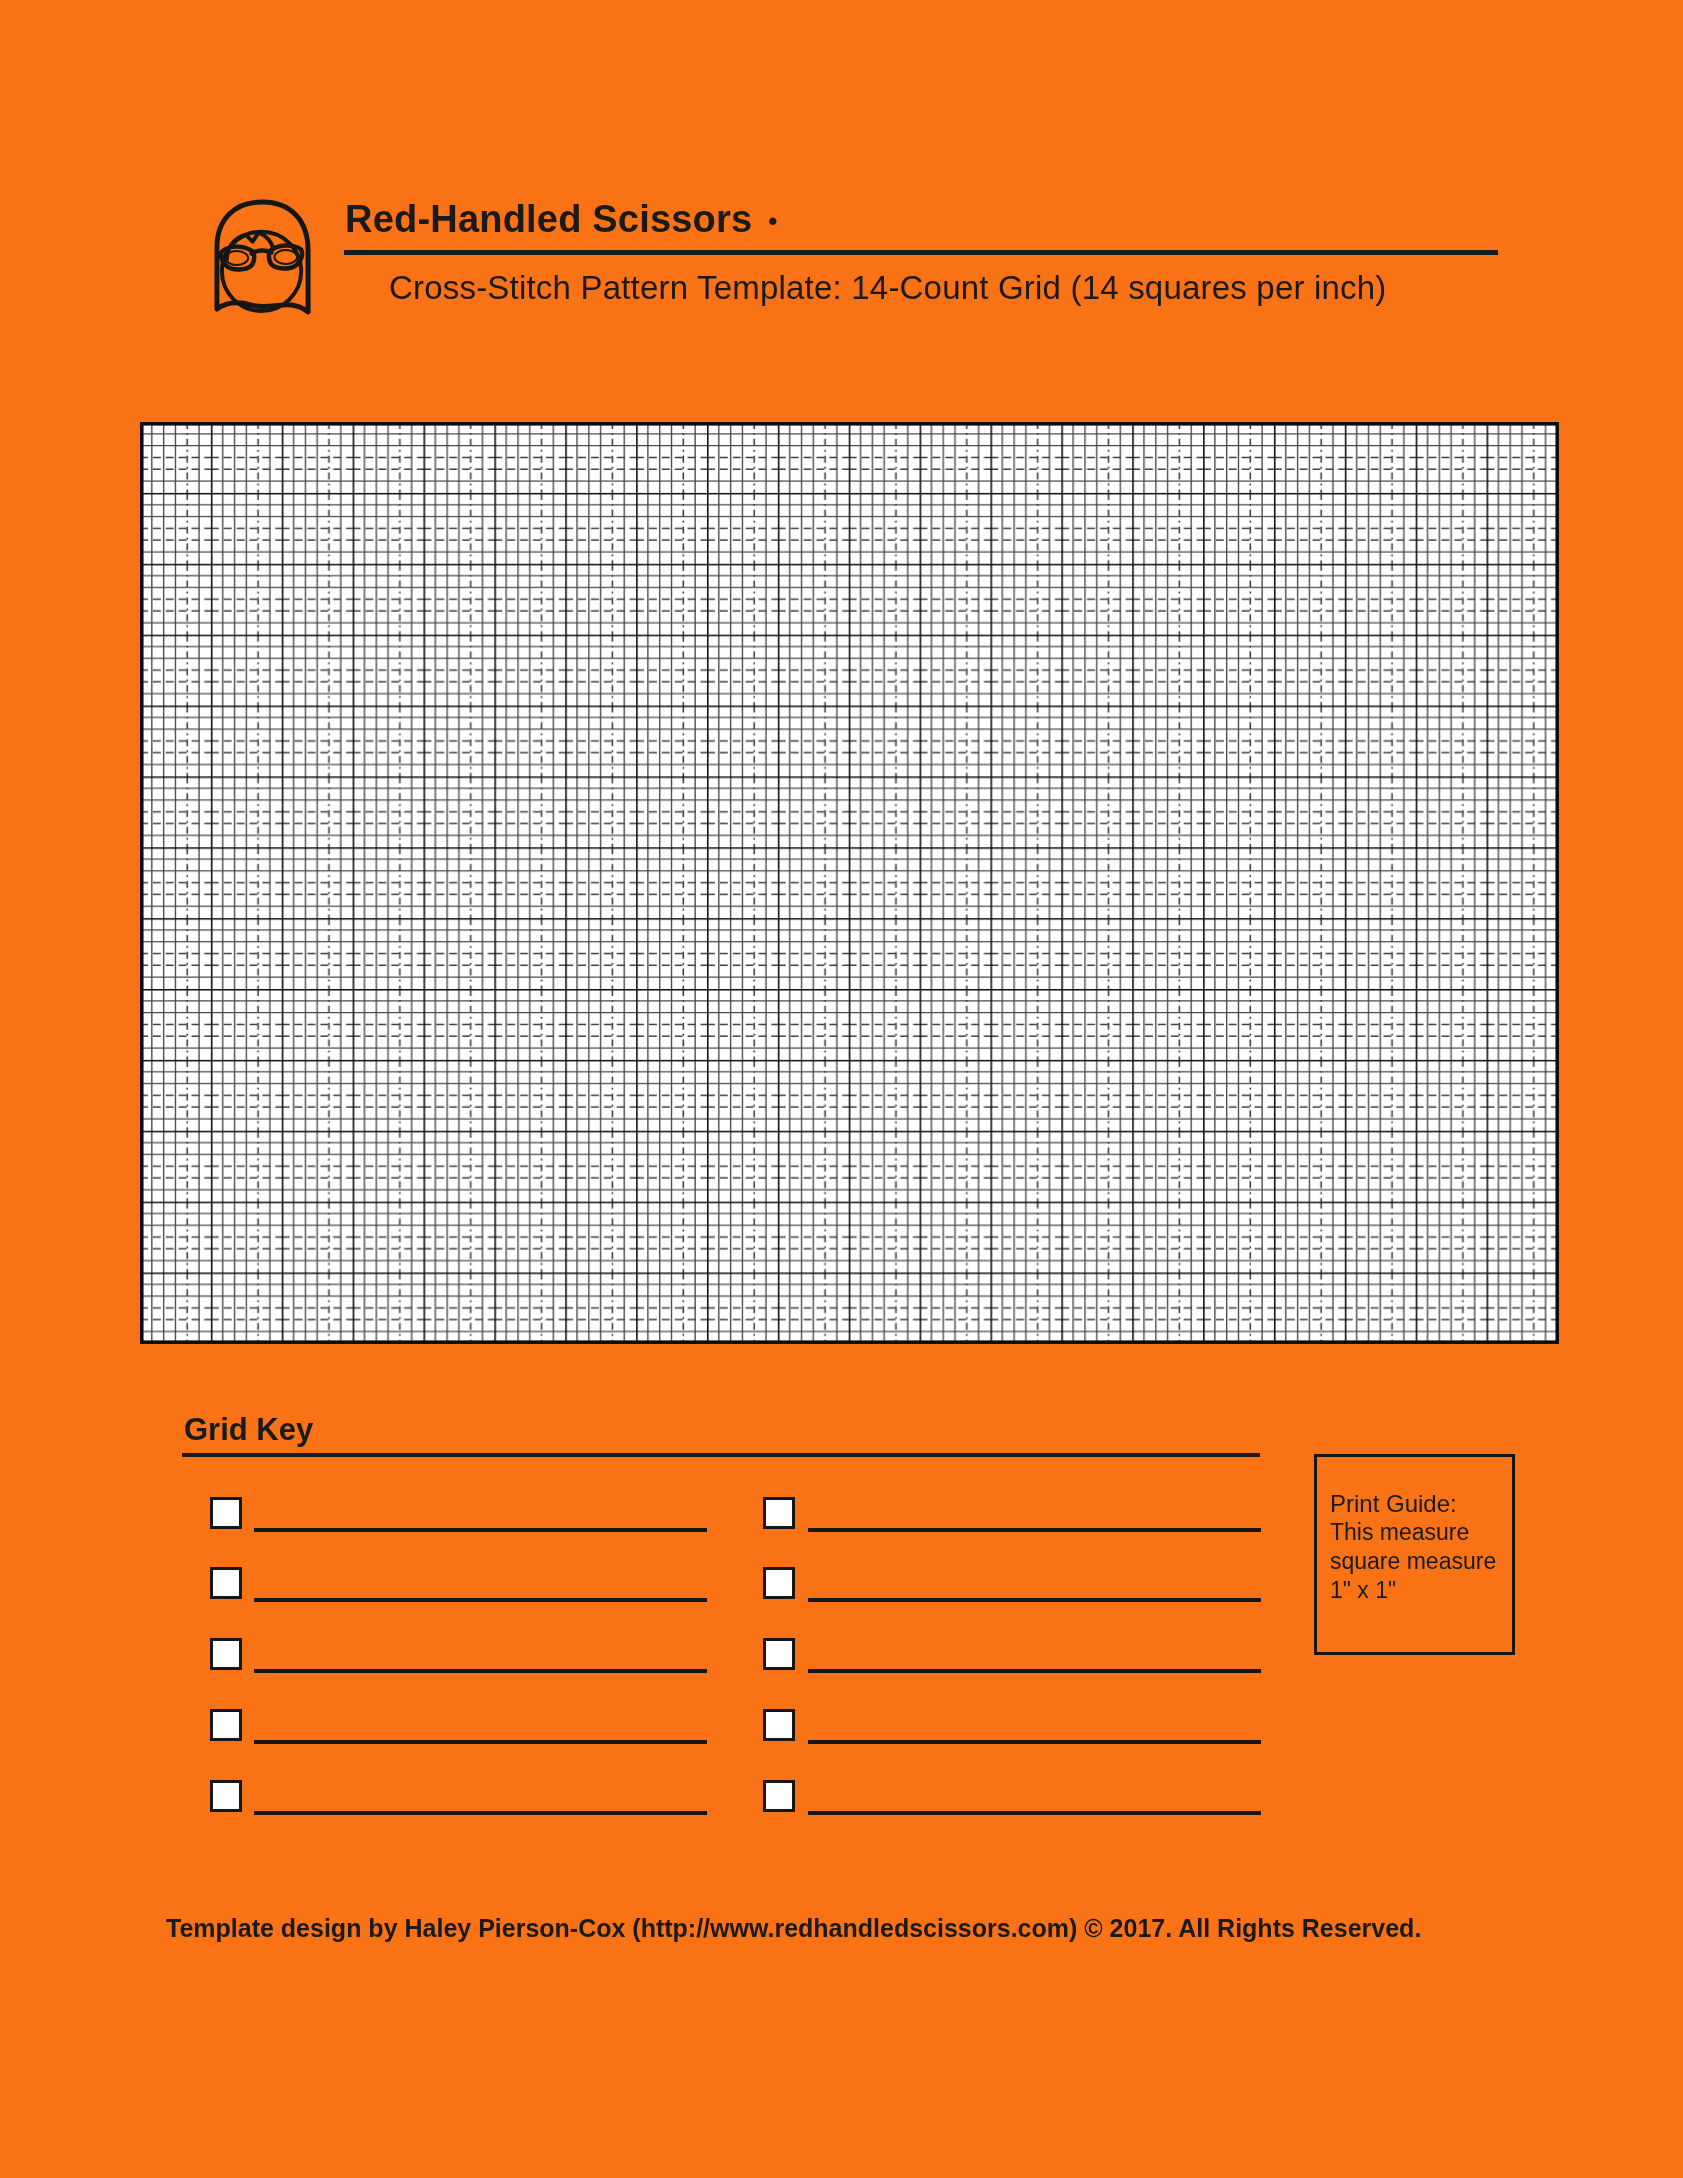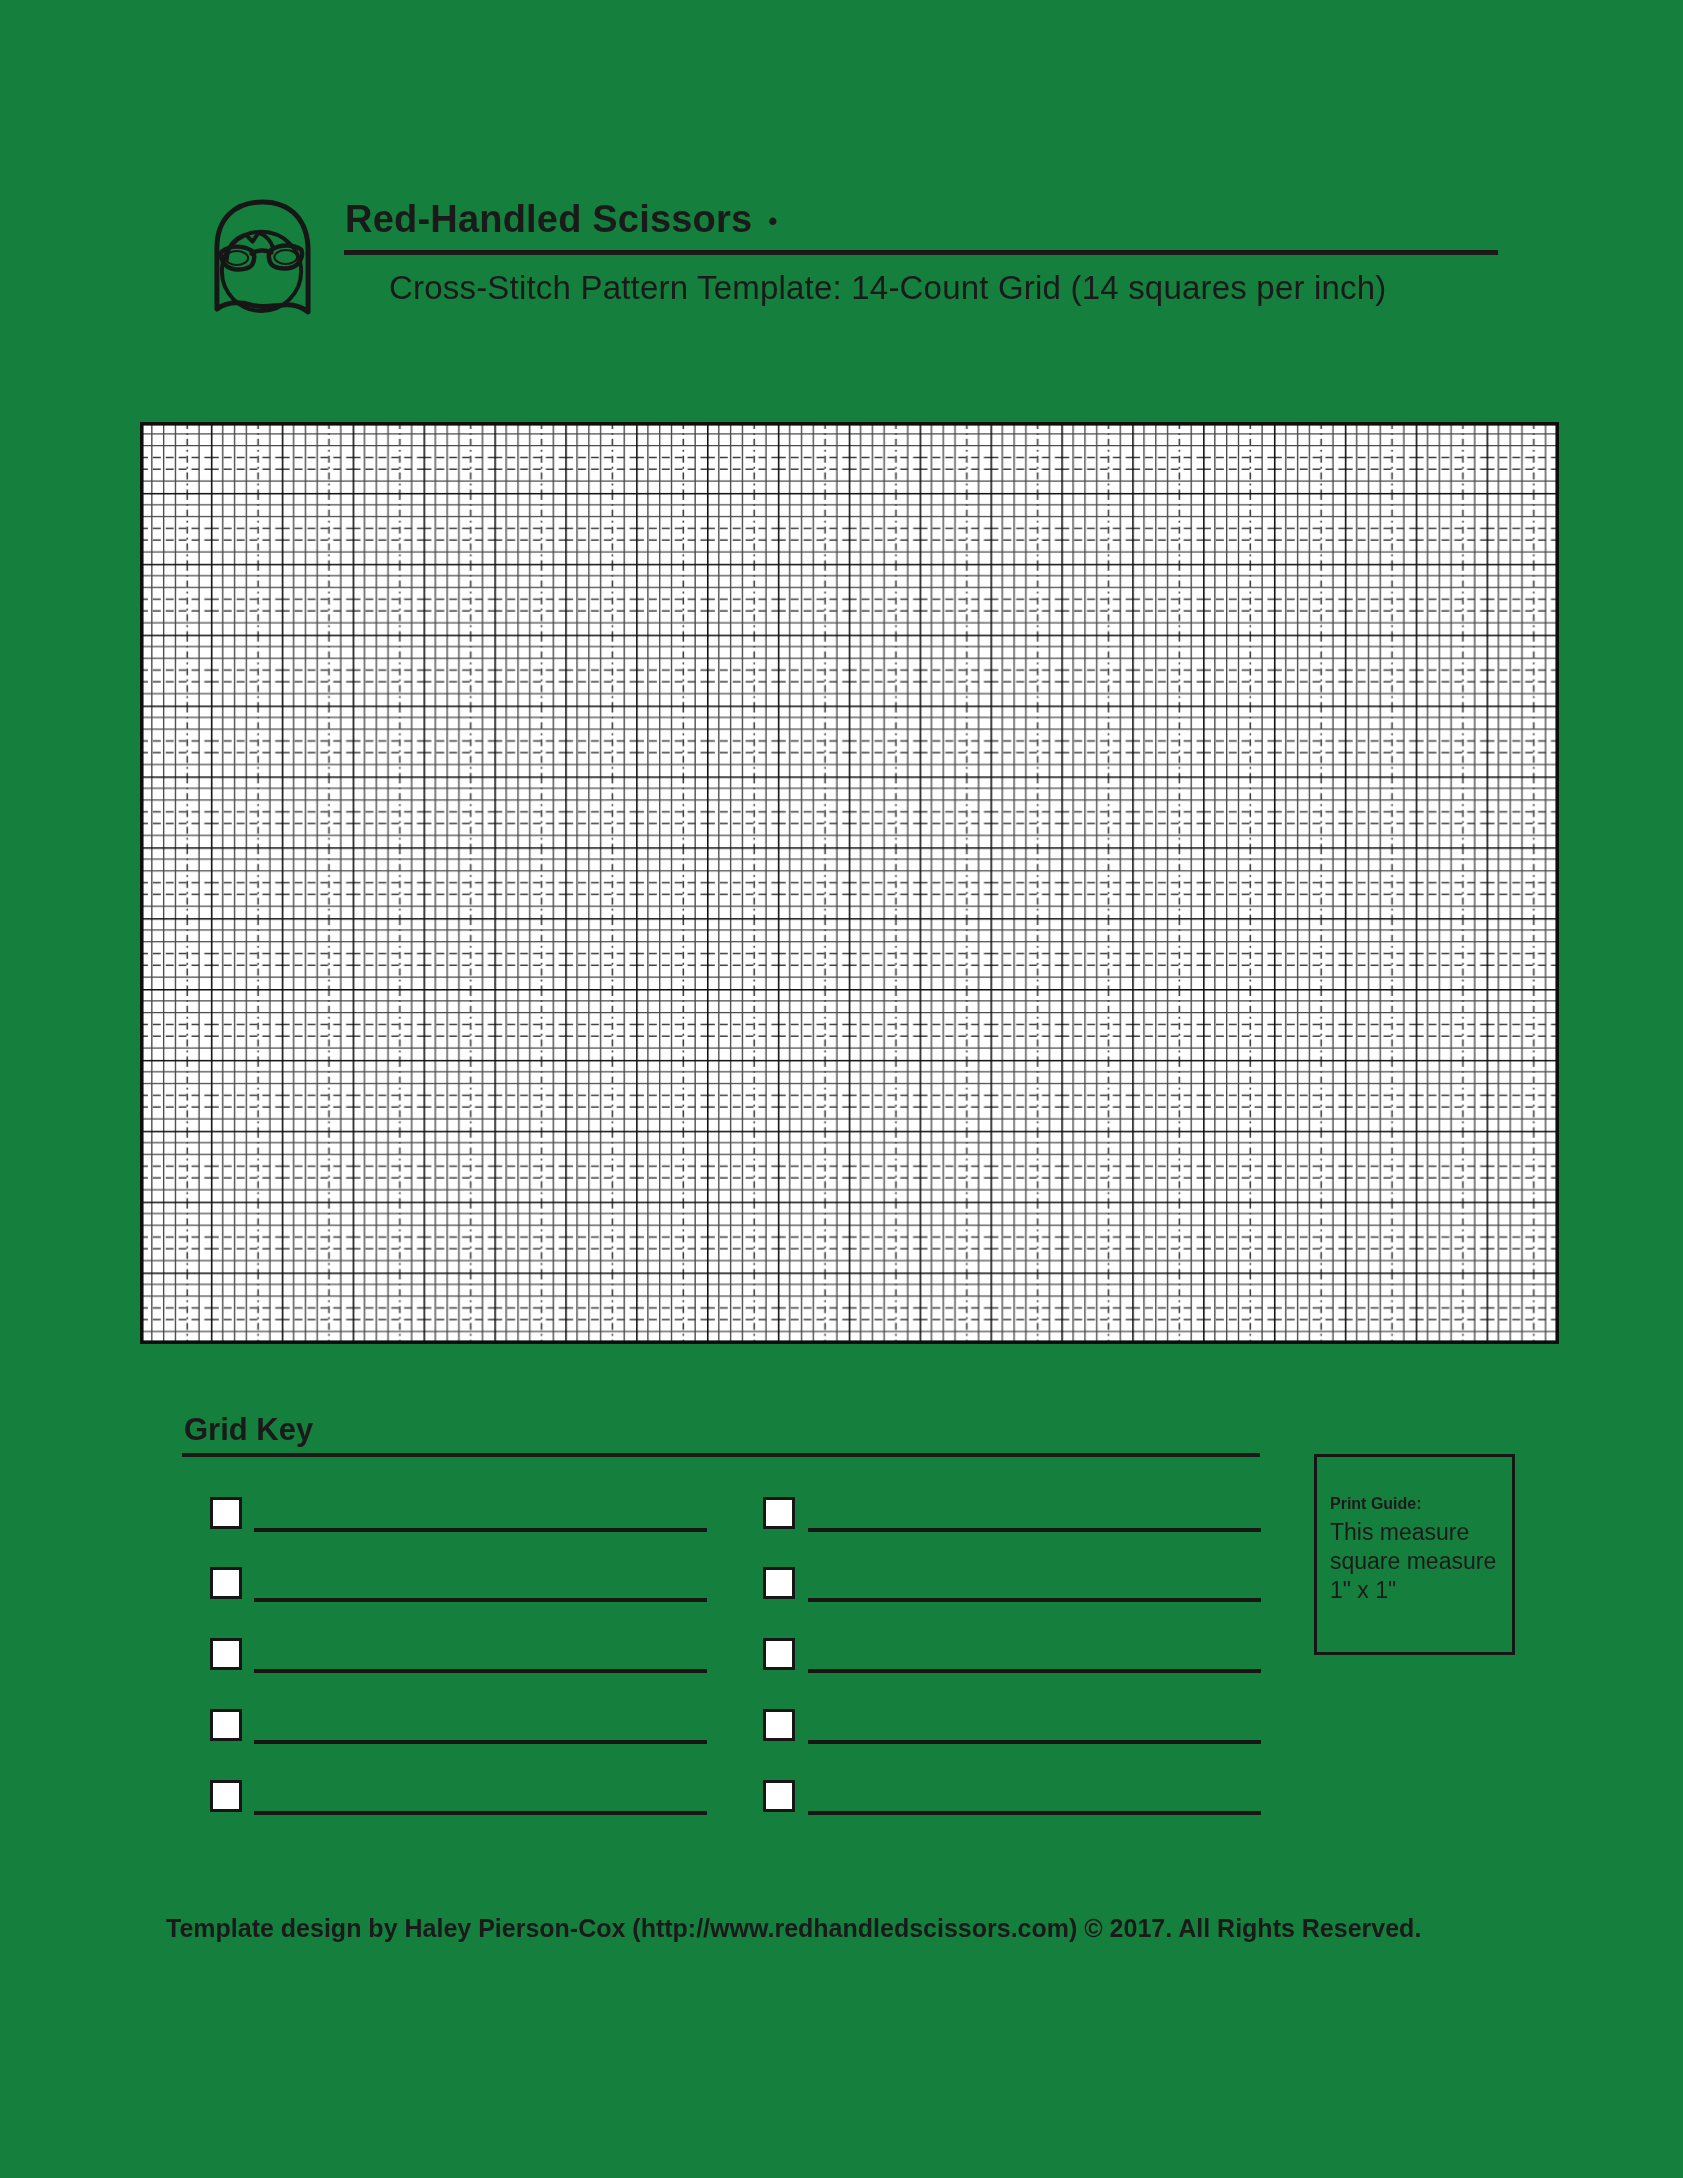--- a/index.html
+++ b/index.html
@@ -1,19 +1,19 @@
 <!DOCTYPE html>
 <html><head>
 <meta charset="utf-8">
 <style>
   html,body{margin:0;padding:0;background:#9a9a9a;}
   .page{
     position:relative;
     width:1683px;height:2178px;
-    background:#15803d;
+    background:#f97316;
     font-family:"Liberation Sans", sans-serif;
     color:#1a1a1a;
     overflow:hidden;
   }
   .abs{position:absolute;}
 
   
   .brand-title{
     left:345px;top:198px;
     font-size:38px;font-weight:bold;letter-spacing:0.2px;
@@ -43,21 +43,21 @@
   .key-label{
     position:absolute;top:2px;font-size:22px;white-space:nowrap;
   }
 
   
   .print-guide{
     left:1314px;top:1454px;width:201px;height:201px;
     border:3px solid #161616;box-sizing:border-box;
     padding:32px 10px 0 13px;
   }
-  .print-guide .pg-title{font-size:16px;font-weight:bold;line-height:29px;}
+  .print-guide .pg-title{font-size:24px;font-weight:normal;line-height:29px;}
   .print-guide .pg-line{font-size:23px;font-weight:400;line-height:29px;}
 
   
   .footer{left:166px;top:1911px;font-size:25px;font-weight:bold;line-height:34px;white-space:nowrap;}
 </style>
 </head>
 <body>
 
 <div class="page">
 

